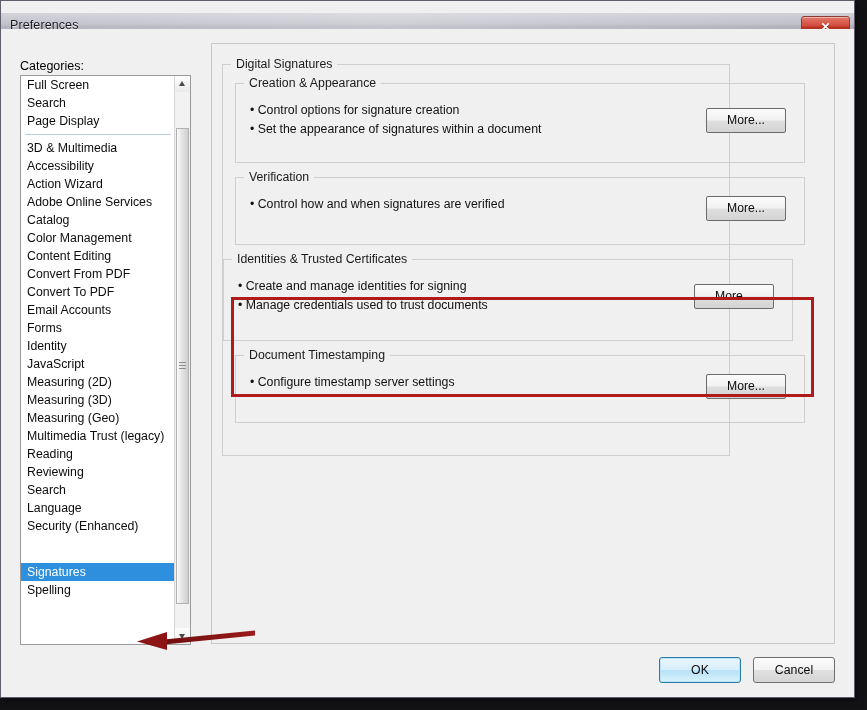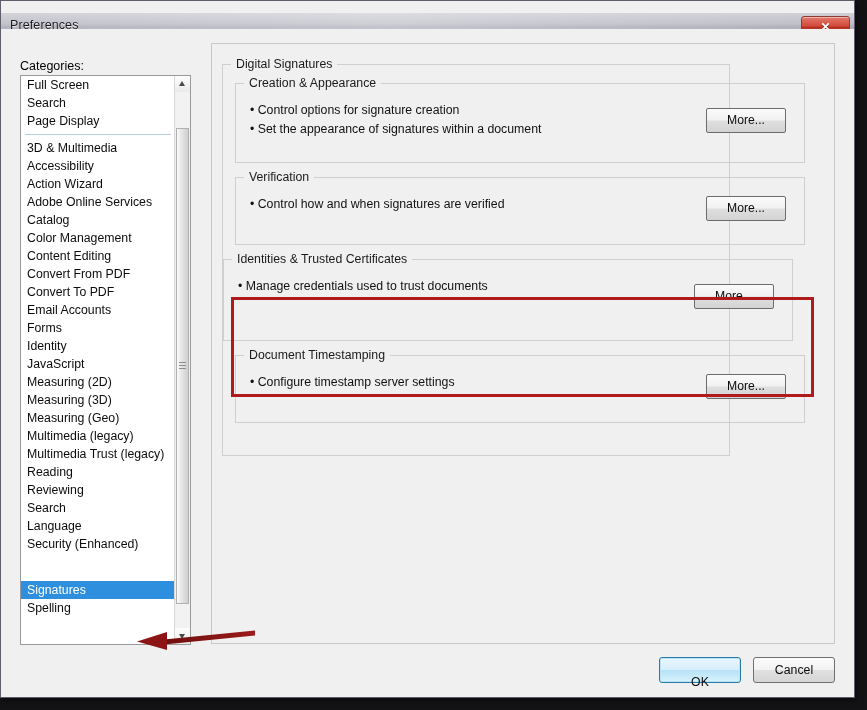--- a/index.html
+++ b/index.html
@@ -316,21 +316,21 @@
     border: 1px solid #2a7ca8;
     border-radius: 3px;
     background: linear-gradient(to bottom, #eaf6fd 0%, #d6eefb 48%, #b7e2f7 52%, #d9f2fd 100%);
     box-shadow: 0 0 0 1px #b9e4f7 inset;
     font-size: 12.3px;
     color: #0a0a0a;
     font-family: "Liberation Sans", sans-serif;
     cursor: pointer;
     line-height: 24px;
     text-align: center;
-    padding: 12px;
+    padding: 0;
   }
   #cancel-button {
     position: absolute;
     left: 752px;
     top: 628px;
     width: 82px;
     height: 26px;
     border: 1px solid #707070;
     border-radius: 3px;
     background: linear-gradient(to bottom, #fcfcfc 0%, #f2f2f2 48%, #e0e0e0 52%, #d5d5d5 100%);
@@ -379,21 +379,20 @@
               <div class="cat-item">Content Editing</div>
               <div class="cat-item">Convert From PDF</div>
               <div class="cat-item">Convert To PDF</div>
               <div class="cat-item">Email Accounts</div>
               <div class="cat-item">Forms</div>
               <div class="cat-item">Identity</div>
               <div class="cat-item">JavaScript</div>
               <div class="cat-item">Measuring (2D)</div>
               <div class="cat-item">Measuring (3D)</div>
               <div class="cat-item">Measuring (Geo)</div>
-              <div class="cat-item">Multimedia (legacy)</div>
               <div class="cat-item">Multimedia Trust (legacy)</div>
               <div class="cat-item">Reading</div>
               <div class="cat-item">Reviewing</div>
               <div class="cat-item">Search</div>
               <div class="cat-item">Language</div>
               <div class="cat-item">Security (Enhanced)</div>
               <div class="cat-item selected" style="background: rgb(45, 143, 221);">Signatures</div>
               <div class="cat-item">Spelling</div>
             </div>
         </div>
@@ -433,20 +432,21 @@
             <div class="legend">Verification</div>
             <div class="bullets">
               <div>• Control how and when signatures are verified</div>
             </div>
             <button class="more-button" id="more-verification">More...</button>
           </div>
 
           <div class="group" id="group-identities">
             <div class="legend">Identities &amp; Trusted Certificates</div>
             <div class="bullets">
+              <div>• Create and manage identities for signing</div>
               <div>• Manage credentials used to trust documents</div>
             </div>
             <button class="more-button" id="more-identities">More...</button>
           </div>
 
           <div class="group" id="group-timestamping">
             <div class="legend">Document Timestamping</div>
             <div class="bullets">
               <div>• Configure timestamp server settings</div>
             </div>

